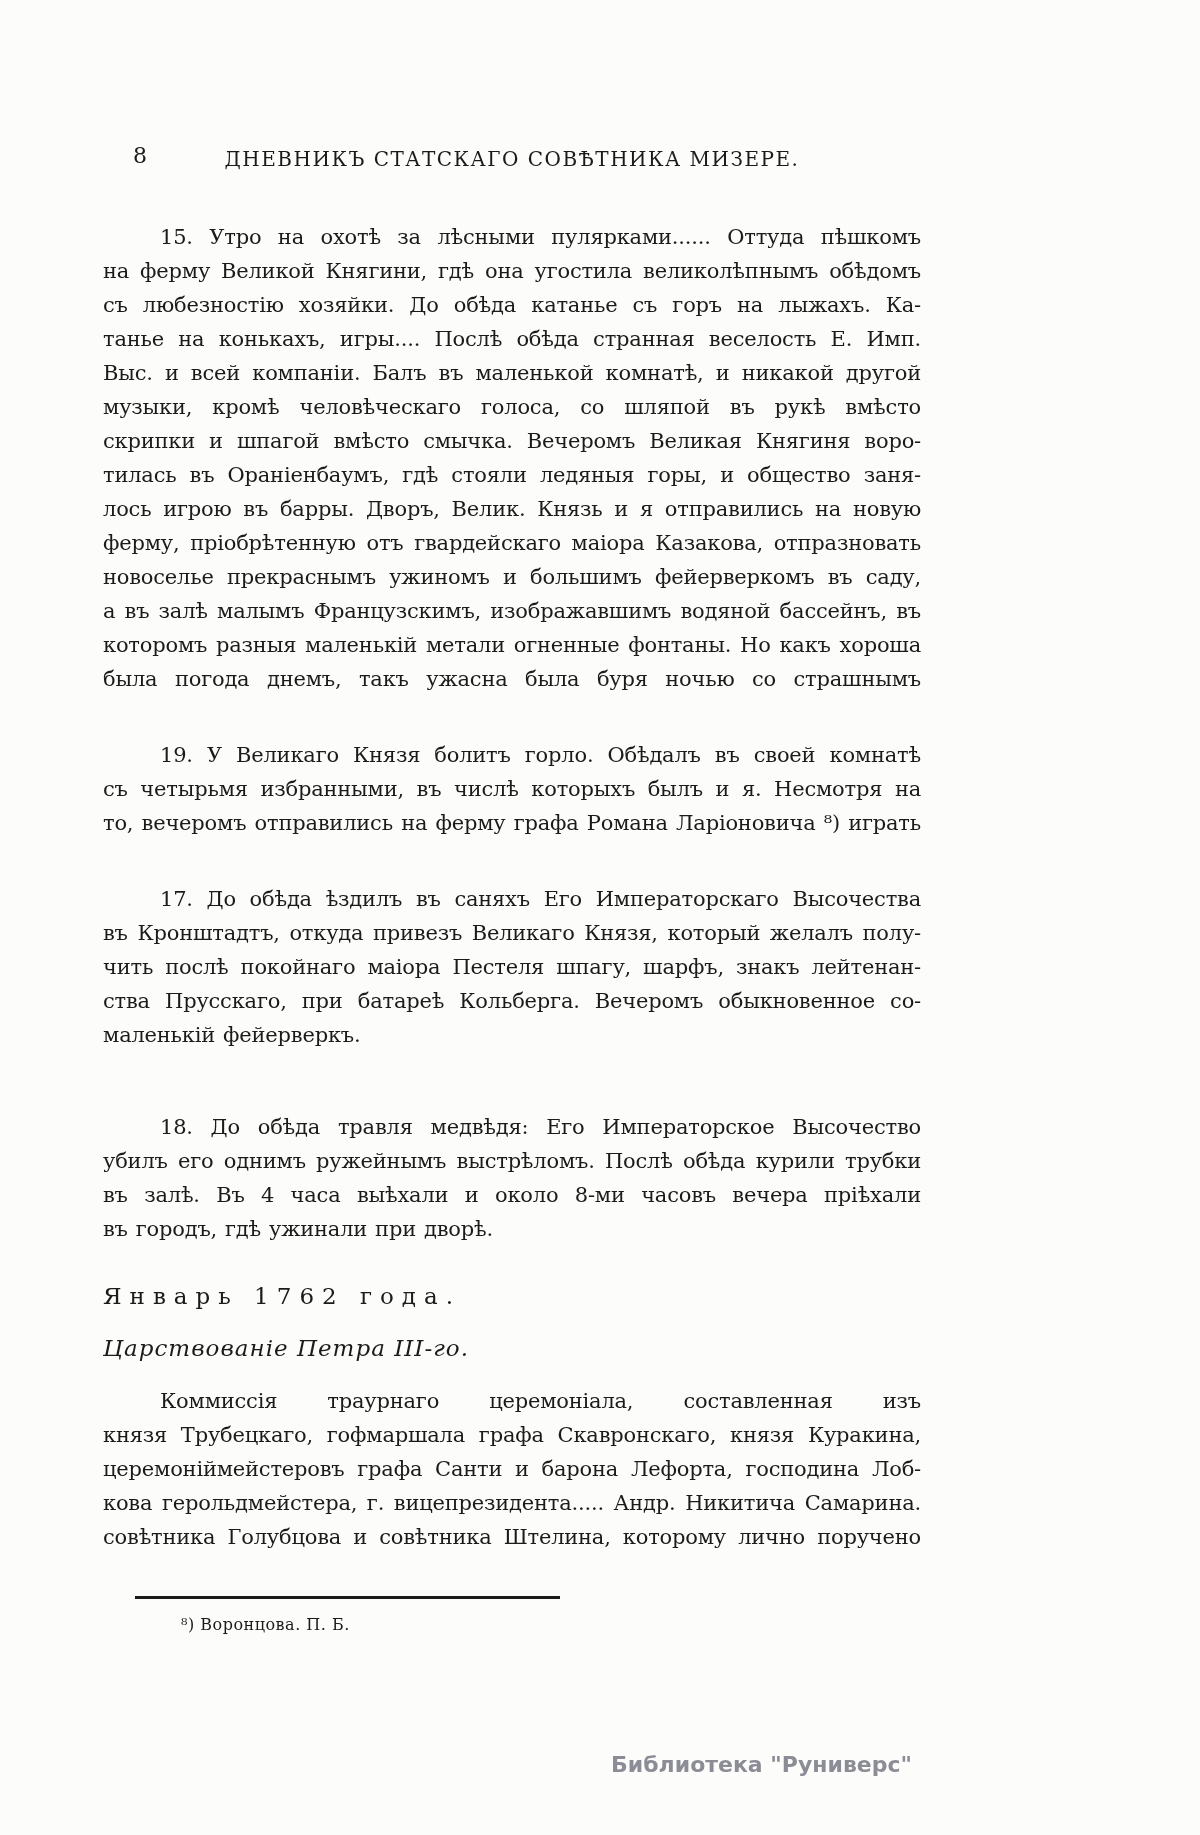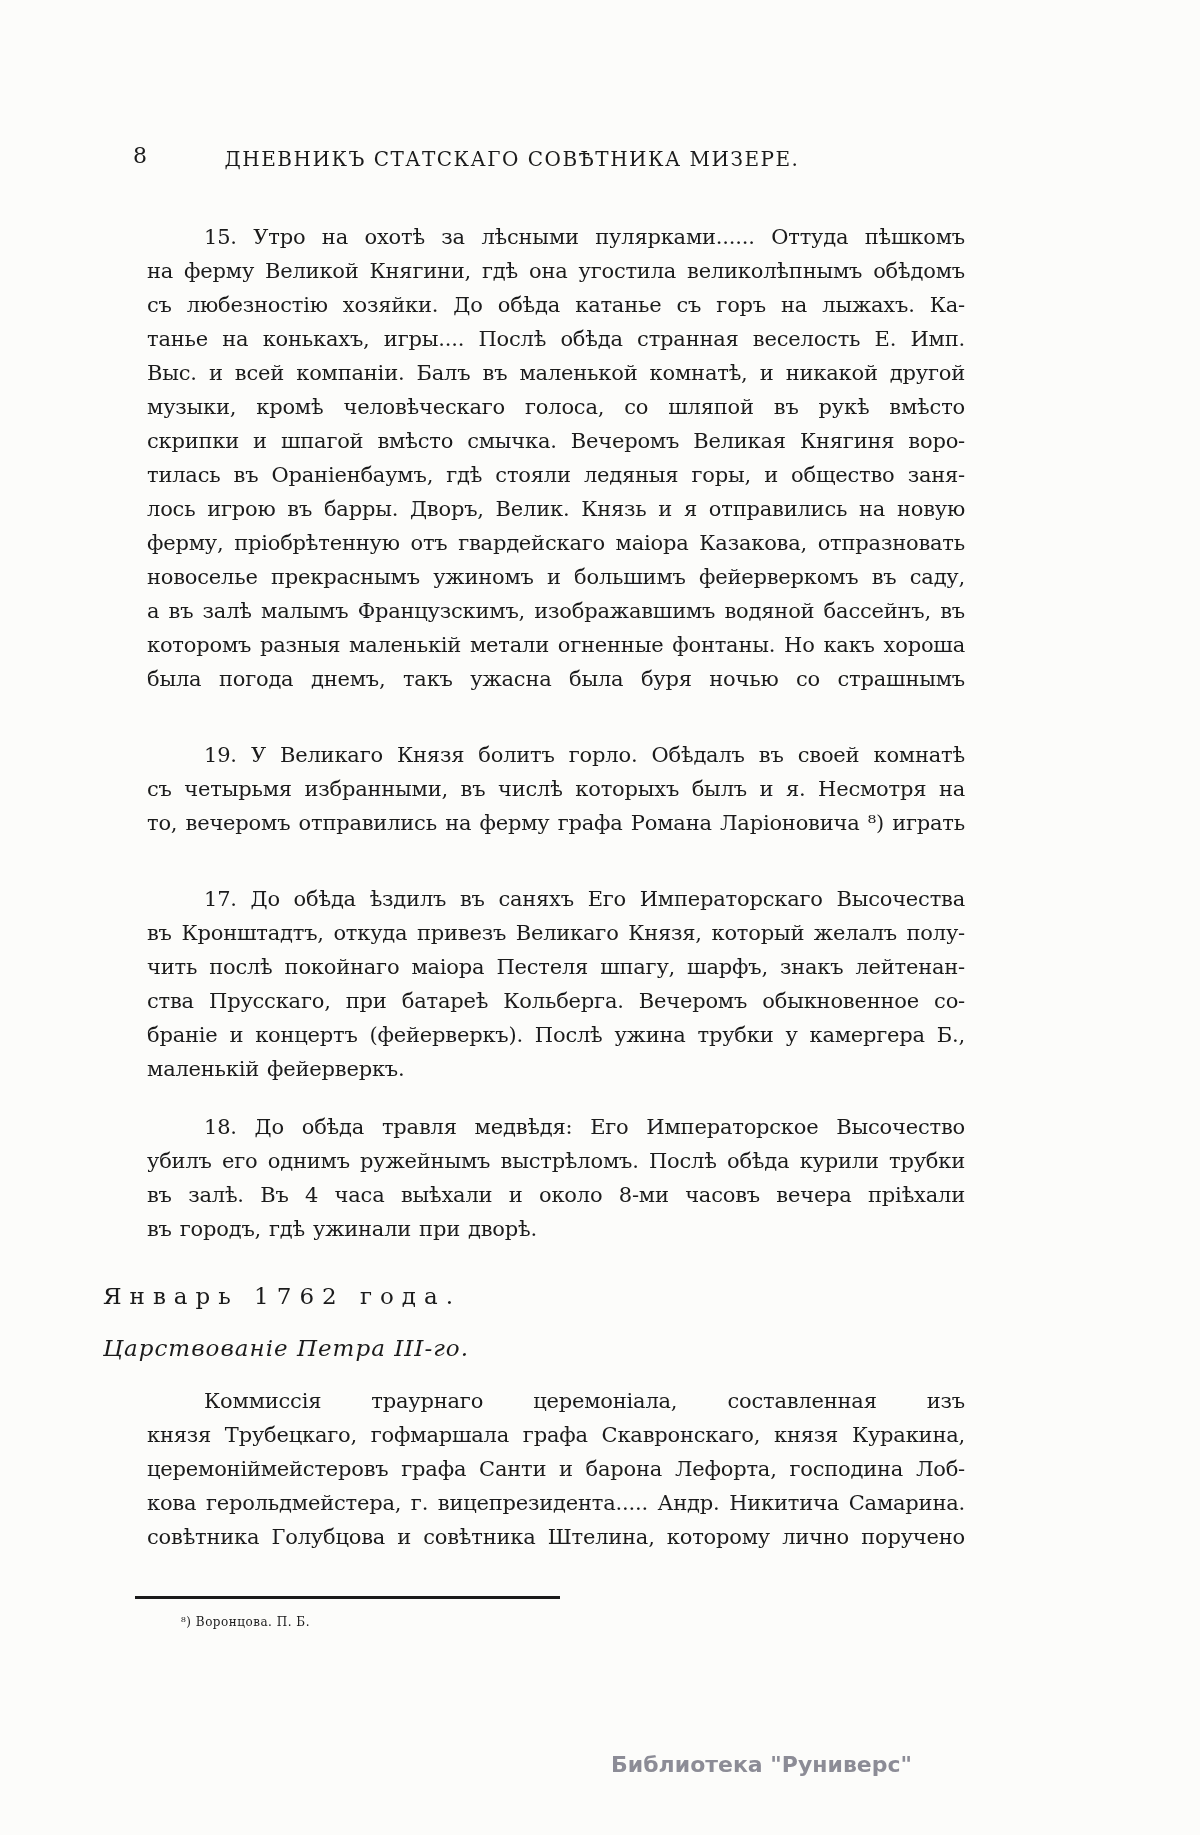--- a/index.html
+++ b/index.html
@@ -27,21 +27,20 @@
     font-size: 20px;
     letter-spacing: 1.5px;
     white-space: nowrap;
   }
   .textcol {
     position: absolute;
     left: 103px;
     top: 0;
     width: 818px;
     height: 100%;
-    margin-left: 44px;
   }
   .para { position: absolute; left: 0; width: 100%; }
   .line {
     font-size: 21px;
     line-height: 34px;
     letter-spacing: -0.2px;
     word-spacing: 1.5px;
     text-align: justify;
     text-align-last: justify;
     height: 34px;
@@ -72,21 +71,21 @@
     left: 135px;
     top: 1596px;
     width: 425px;
     height: 3px;
     background: #1a1a1a;
   }
   .footnote {
     position: absolute;
     left: 181px;
     top: 1615px;
-    font-size: 12px;
+    font-size: 16px;
     letter-spacing: 0.5px;
   }
   .watermark {
     position: absolute;
     right: 288px;
     top: 1752px;
     font-family: "DejaVu Sans", sans-serif;
     font-weight: bold;
     font-size: 22px;
     color: #8c8c96;
@@ -124,21 +123,20 @@
       <div class="line first">19. У Великаго Князя болитъ горло. Обѣдалъ въ своей комнатѣ</div>
       <div class="line">съ четырьмя избранными, въ числѣ которыхъ былъ и я. Несмотря на</div>
       <div class="line">то, вечеромъ отправились на ферму графа Романа Ларіоновича ⁸) играть</div>
     </div>
 
     <div class="para" style="top:882px">
       <div class="line first">17. До обѣда ѣздилъ въ саняхъ Его Императорскаго Высочества</div>
       <div class="line">въ Кронштадтъ, откуда привезъ Великаго Князя, который желалъ полу-</div>
       <div class="line">чить послѣ покойнаго маіора Пестеля шпагу, шарфъ, знакъ лейтенан-</div>
       <div class="line">ства Прусскаго, при батареѣ Кольберга. Вечеромъ обыкновенное со-</div>
-      <div class="line">браніе и концертъ (фейерверкъ). Послѣ ужина трубки у камергера Б.,</div>
       <div class="line last">маленькій фейерверкъ.</div>
     </div>
 
     <div class="para" style="top:1110px">
       <div class="line first">18. До обѣда травля медвѣдя: Его Императорское Высочество</div>
       <div class="line">убилъ его однимъ ружейнымъ выстрѣломъ. Послѣ обѣда курили трубки</div>
       <div class="line">въ залѣ. Въ 4 часа выѣхали и около 8-ми часовъ вечера пріѣхали</div>
       <div class="line last">въ городъ, гдѣ ужинали при дворѣ.</div>
     </div>
 

